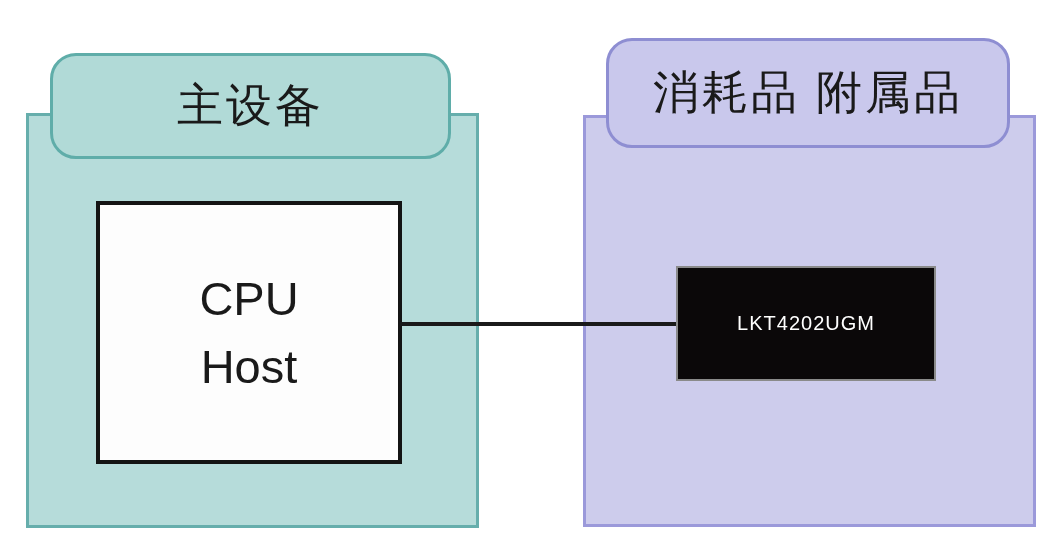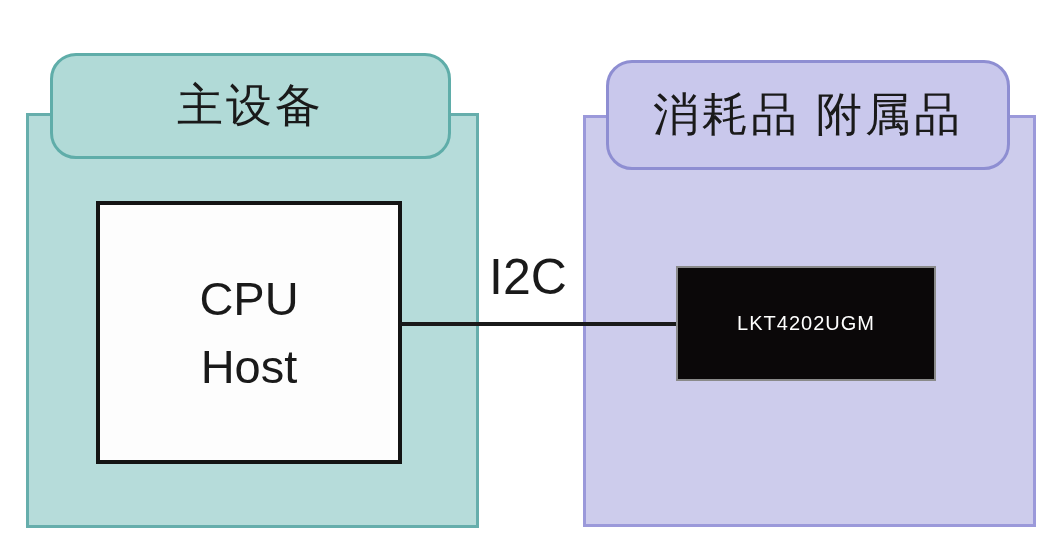--- a/index.html
+++ b/index.html
@@ -46,21 +46,21 @@
     letter-spacing: 3px;
     color: var(--text-color);
   }
   .tab-master {
     left: 42px; top: 45px;
     width: 401px; height: 106px;
     background: var(--teal-tab-fill);
     border: 3px solid var(--teal-tab-border);
   }
   .tab-consumable {
-    left: 598px; top: 52px;
+    left: 598px; top: 30px;
     width: 404px; height: 110px;
     background: var(--purple-tab-fill);
     border: 3px solid var(--purple-tab-border);
   }
 
   
   .host-box {
     position: absolute;
     z-index: 3;
     left: 88px; top: 193px;
@@ -125,19 +125,18 @@
   <div class="tab tab-consumable">
     <span>消耗品 附属品</span>
   </div>
 
   <div class="host-box">
     <span>CPU</span>
     <span>Host</span>
   </div>
 
   <div class="bus-line"></div>
-  <div class="bus-label">I2C</div>
 
   <div class="chip">
     <span>LKT4202UGM</span>
   </div>
 
 </div>
 
 </body></html>

